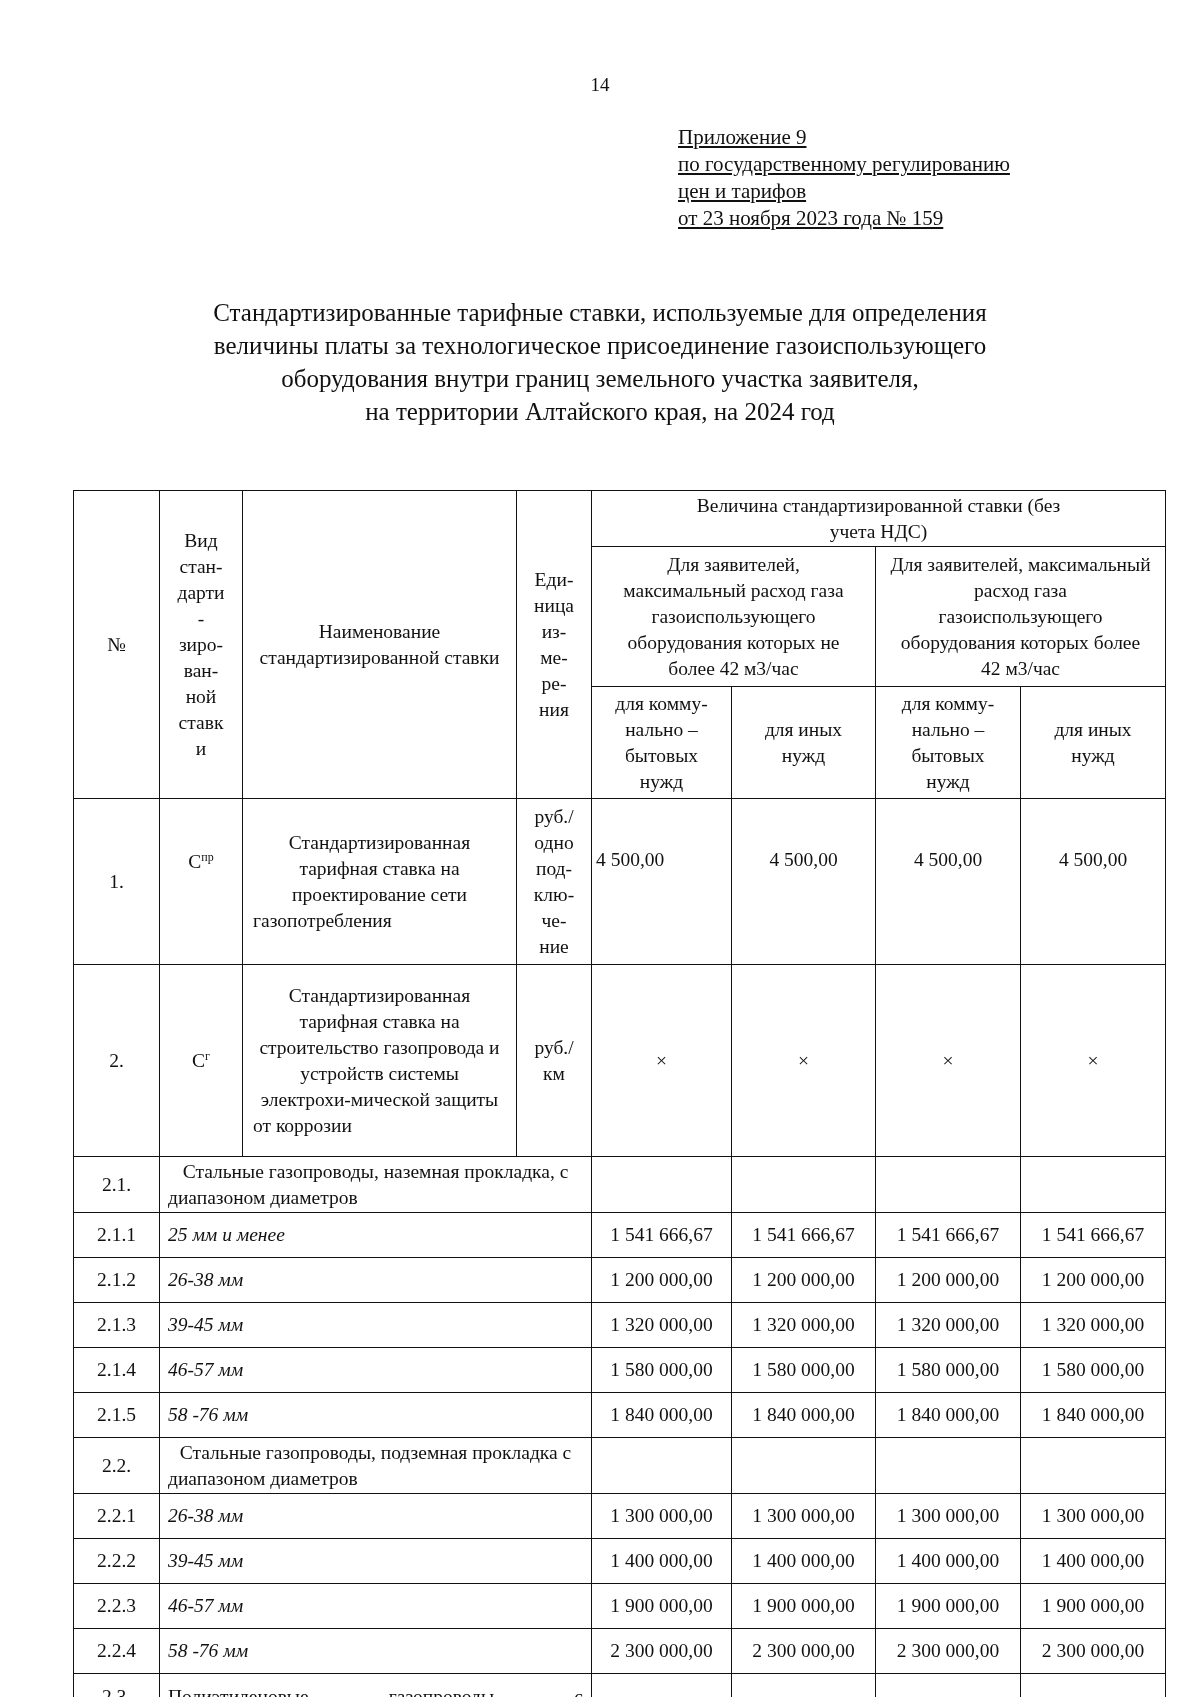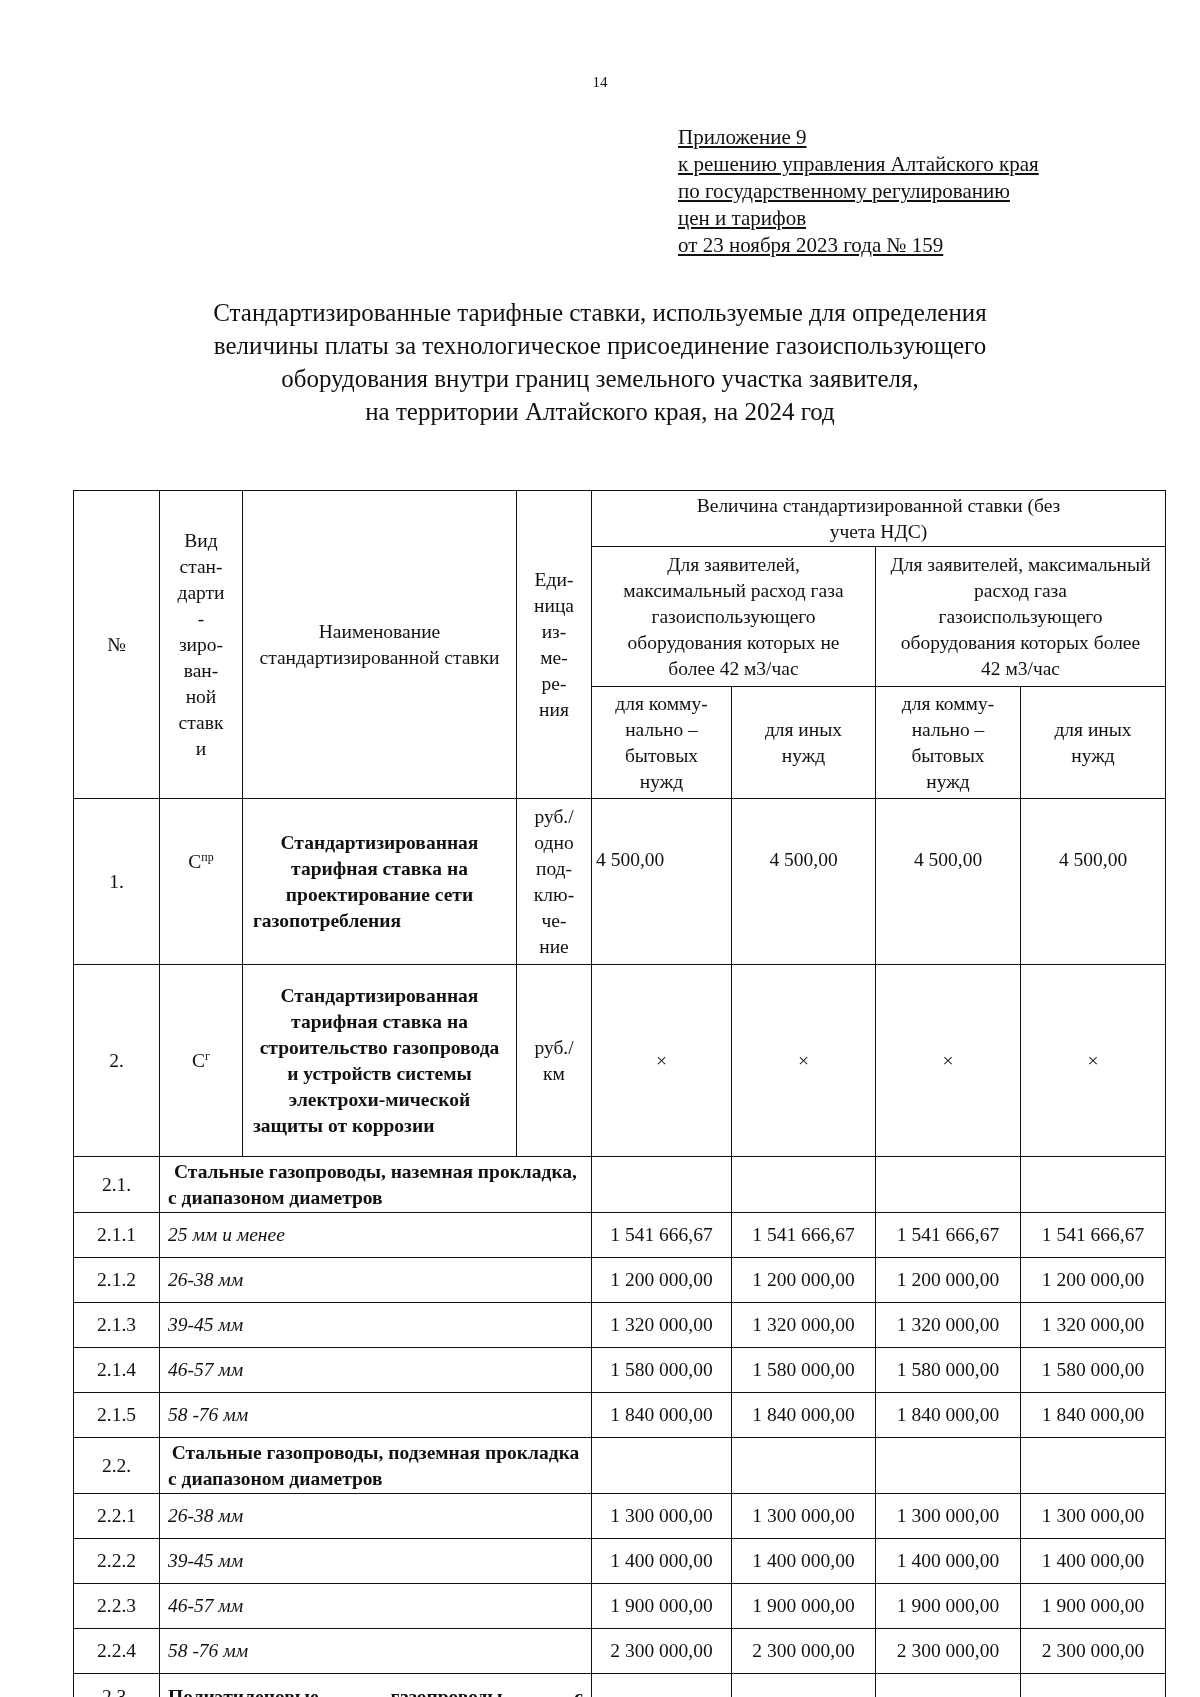--- a/index.html
+++ b/index.html
@@ -1,37 +1,36 @@
 <!DOCTYPE html>
 <html><head>
 <meta charset="utf-8">
 <style>
   html, body { margin: 0; padding: 0; background: #ffffff; }
   body { width: 1200px; height: 1697px; position: relative; font-family: "Liberation Serif", "DejaVu Serif", serif; color: #111; }
-  .page-num { position: absolute; top: 74px; left: 0; width: 1200px; text-align: center; font-size: 15px; }
+  .page-num { position: absolute; top: 74px; left: 0; width: 1200px; text-align: center; font-size: 19px; }
   .appendix { position: absolute; top: 124px; left: 678px; font-size: 21px; line-height: 27px; text-decoration: underline; }
   .appendix div { white-space: nowrap; }
   .title { position: absolute; top: 296px; left: 120px; width: 960px; text-align: center; font-size: 25px; line-height: 33px; }
   .title div { white-space: nowrap; }
   table.tariffs { position: absolute; top: 490px; left: 73px; width: 1092px; border-collapse: collapse; table-layout: fixed; font-size: 19.5px; line-height: 26px; }
   table.tariffs td { border: 1.6px solid #111; padding: 0 4px; vertical-align: middle; text-align: center; }
-  .justify { text-align: left; text-align-last: left; font-weight: bold; }
+  .justify { text-align: left; text-align-last: left; }
   .left { text-align: left !important; }
   .ital { font-style: italic; margin-top: 27px; }
   .num { white-space: nowrap; padding: 9px 2px !important; }
   .sup { font-size: 12px; vertical-align: super; line-height: 0; font-family: Liberation Serif, serif; }
 </style>
 </head>
 <body>
 
 <div class="page-num">14</div>
 
 <div class="appendix">
   <div>Приложение 9</div>
-  <div>к решению управления Алтайского края</div>
   <div>по государственному регулированию</div>
   <div>цен и тарифов</div>
   <div>от 23 ноября 2023 года № 159</div>
 </div>
 
 <div class="title">
   <div>Стандартизированные тарифные ставки, используемые для определения</div>
   <div>величины платы за технологическое присоединение газоиспользующего</div>
   <div>оборудования внутри границ земельного участка заявителя,</div>
   <div>на территории Алтайского края, на 2024 год</div>

